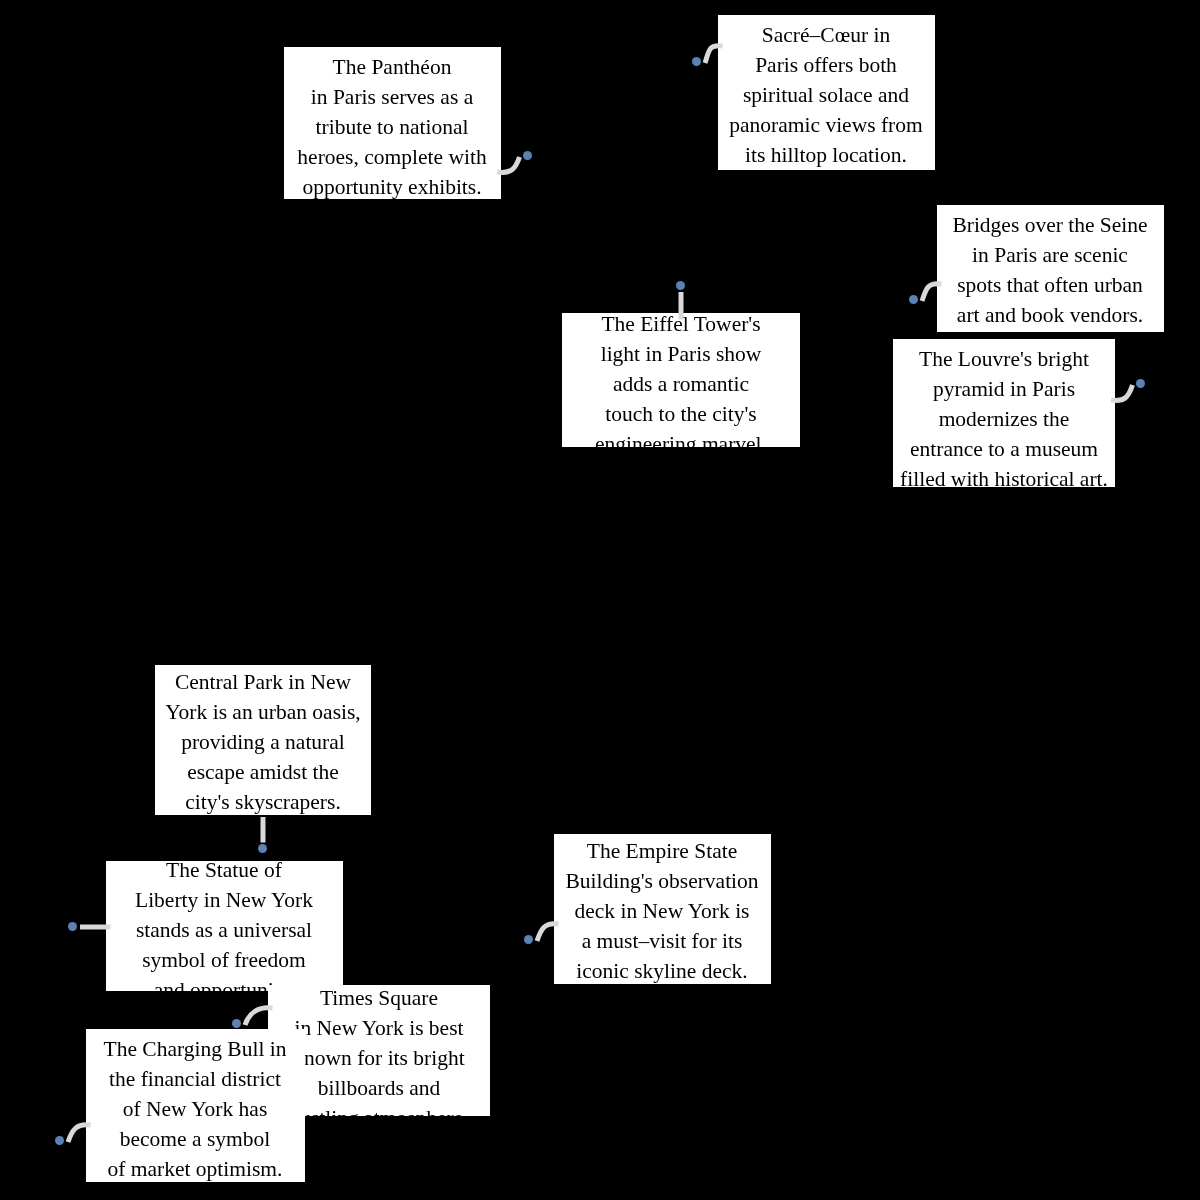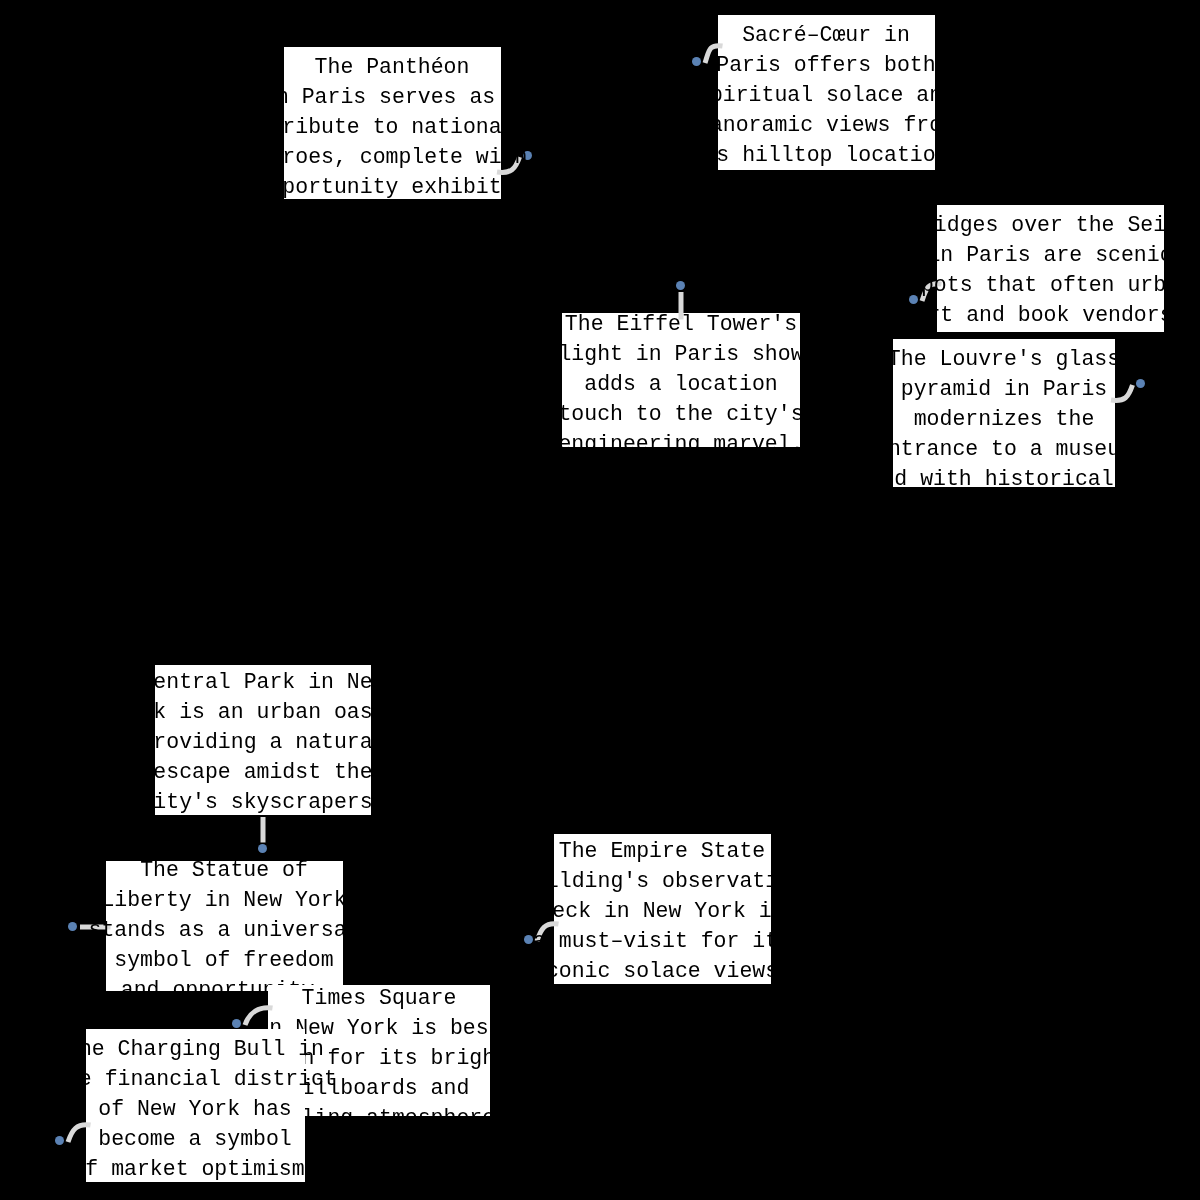--- a/index.html
+++ b/index.html
@@ -26,21 +26,21 @@
     position: absolute;
     left: 50%;
     transform: translateX(-50%);
     width: max-content;
     max-width: none;
     text-align: center;
     color: #000000;
     font-size: 21.5px;
     line-height: 30px;
     white-space: pre-line;
-    font-family: Liberation Mono, monospace;
+    font-family: Liberation Serif, serif;
   }
   
   .anno-text-layer {
     position: absolute;
     pointer-events: none;
   }
   
   .dot {
     position: absolute;
     width: 9px;
@@ -100,31 +100,31 @@
 art and book vendors.</div>
     </div>
     <div class="anno-box" style="left: 562px; top: 313px; width: 238px; height: 134px; background: rgb(255, 255, 255); z-index: 16;"></div>
     <div class="conn" style="left: 650.5px; top: 261.5px; width: 60px; height: 87.5px; z-index: 17;"><svg width="60" height="87.5" viewBox="650.5 261.5 60 87.5">
         <path d="M 680.5 291.5 L 680.5 319"></path>
       </svg></div>
     <div class="dot" style="left: 676px; top: 281px; background: rgb(91, 130, 180); z-index: 17;"></div>
     <div class="anno-text-layer" style="left: 681px; top: 309px; z-index: 17;">
       <div class="anno-text">The Eiffel Tower's
 light in Paris show
-adds a location
+adds a romantic
 touch to the city's
 engineering marvel.</div>
     </div>
     <div class="anno-box" style="left: 893px; top: 339px; width: 222px; height: 148px; background: rgb(255, 255, 255); z-index: 18;"></div>
     <div class="conn" style="left: 1081px; top: 354.5px; width: 81.5px; height: 75px; z-index: 19;"><svg width="81.5" height="75" viewBox="1081 354.5 81.5 75">
         <path d="M 1111 399.5 C 1125 401.5 1128.5 396.5 1132.5 384.5"></path>
       </svg></div>
     <div class="dot" style="left: 1136px; top: 379px; background: rgb(91, 130, 180); z-index: 19;"></div>
     <div class="anno-text-layer" style="left: 1004px; top: 344px; z-index: 19;">
-      <div class="anno-text">The Louvre's glass
+      <div class="anno-text">The Louvre's bright
 pyramid in Paris
 modernizes the
 entrance to a museum
 filled with historical art.</div>
     </div>
     <div class="anno-box" style="left: 155px; top: 665px; width: 216px; height: 150px; background: rgb(255, 255, 255); z-index: 20;"></div>
     <div class="conn" style="left: 232.5px; top: 787px; width: 60px; height: 85.5px; z-index: 21;"><svg width="60" height="85.5" viewBox="232.5 787 60 85.5">
         <path d="M 262.5 842.5 L 262.5 817"></path>
       </svg></div>
     <div class="dot" style="left: 258px; top: 844px; background: rgb(91, 130, 180); z-index: 21;"></div>
@@ -150,21 +150,21 @@
     <div class="anno-box" style="left: 554px; top: 834px; width: 217px; height: 150px; background: rgb(255, 255, 255); z-index: 24;"></div>
     <div class="conn" style="left: 506.5px; top: 893.5px; width: 81.5px; height: 77px; z-index: 25;"><svg width="81.5" height="77" viewBox="506.5 893.5 81.5 77">
         <path d="M 558 923.5 C 544 921.5 540.5 928.5 536.5 940.5"></path>
       </svg></div>
     <div class="dot" style="left: 524px; top: 935px; background: rgb(91, 130, 180); z-index: 25;"></div>
     <div class="anno-text-layer" style="left: 662px; top: 836px; z-index: 25;">
       <div class="anno-text">The Empire State
 Building's observation
 deck in New York is
 a must–visit for its
-iconic solace views.</div>
+iconic skyline deck.</div>
     </div>
     <div class="anno-box" style="left: 268px; top: 985px; width: 222px; height: 131px; background: rgb(255, 255, 255); z-index: 26;"></div>
     <div class="conn" style="left: 214.5px; top: 977.5px; width: 87.5px; height: 77px; z-index: 27;"><svg width="87.5" height="77" viewBox="214.5 977.5 87.5 77">
         <path d="M 272 1007.5 C 258 1005.5 248.5 1012.5 244.5 1024.5"></path>
       </svg></div>
     <div class="dot" style="left: 232px; top: 1019px; background: rgb(91, 130, 180); z-index: 27;"></div>
     <div class="anno-text-layer" style="left: 379px; top: 983px; z-index: 27;">
       <div class="anno-text">Times Square
 in New York is best
 known for its bright

